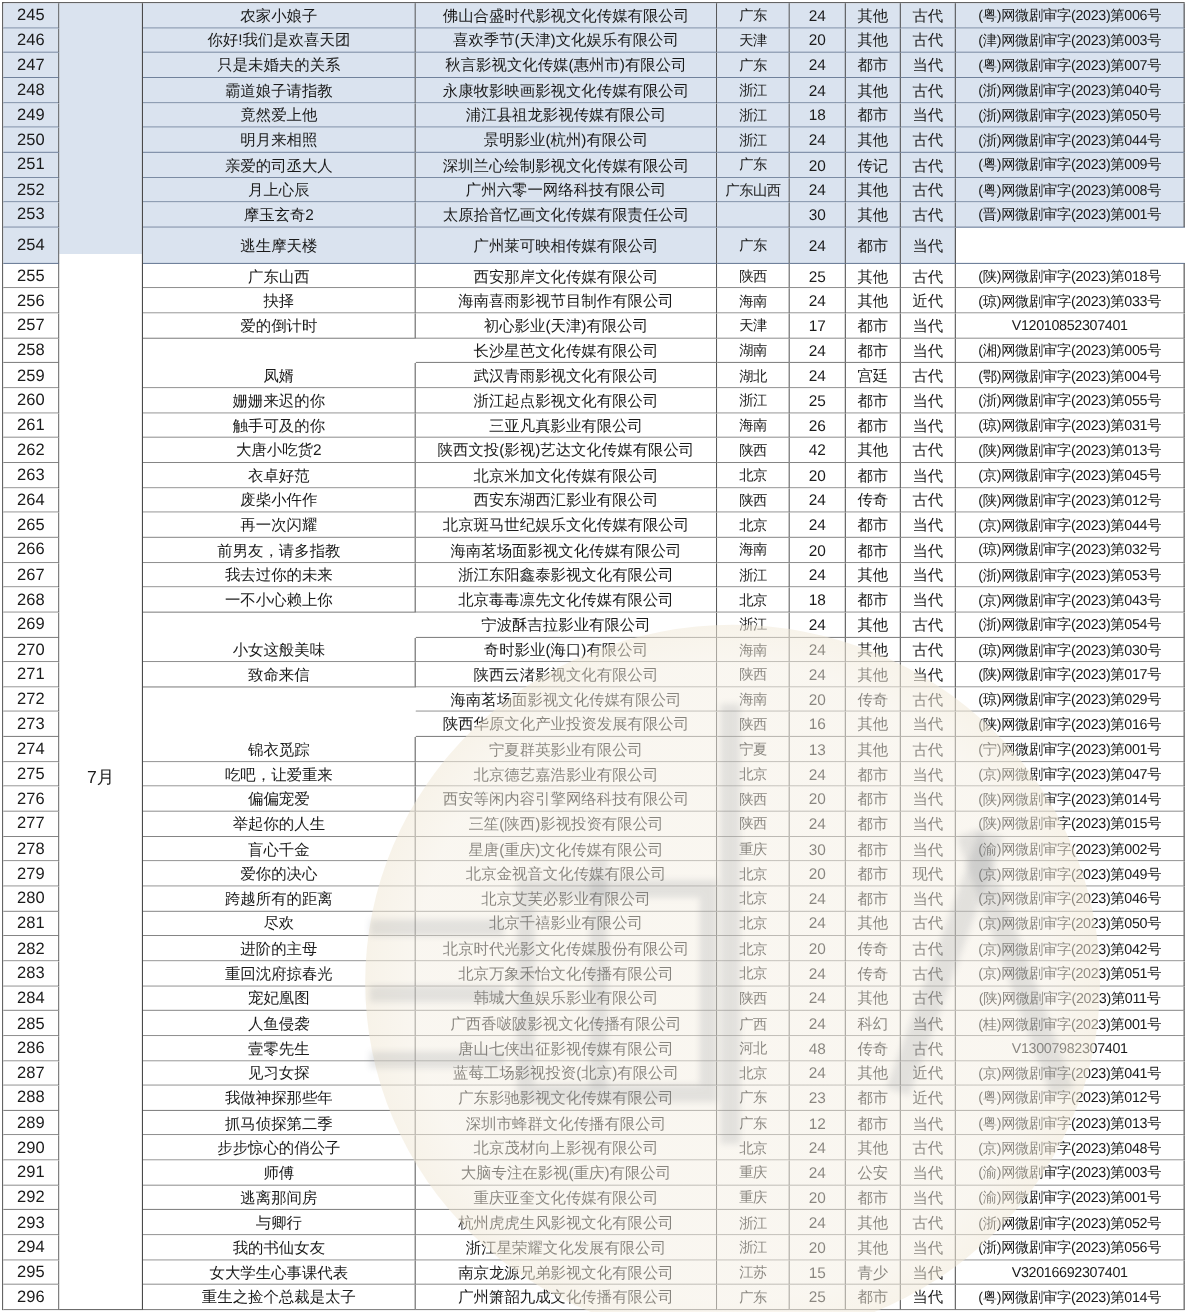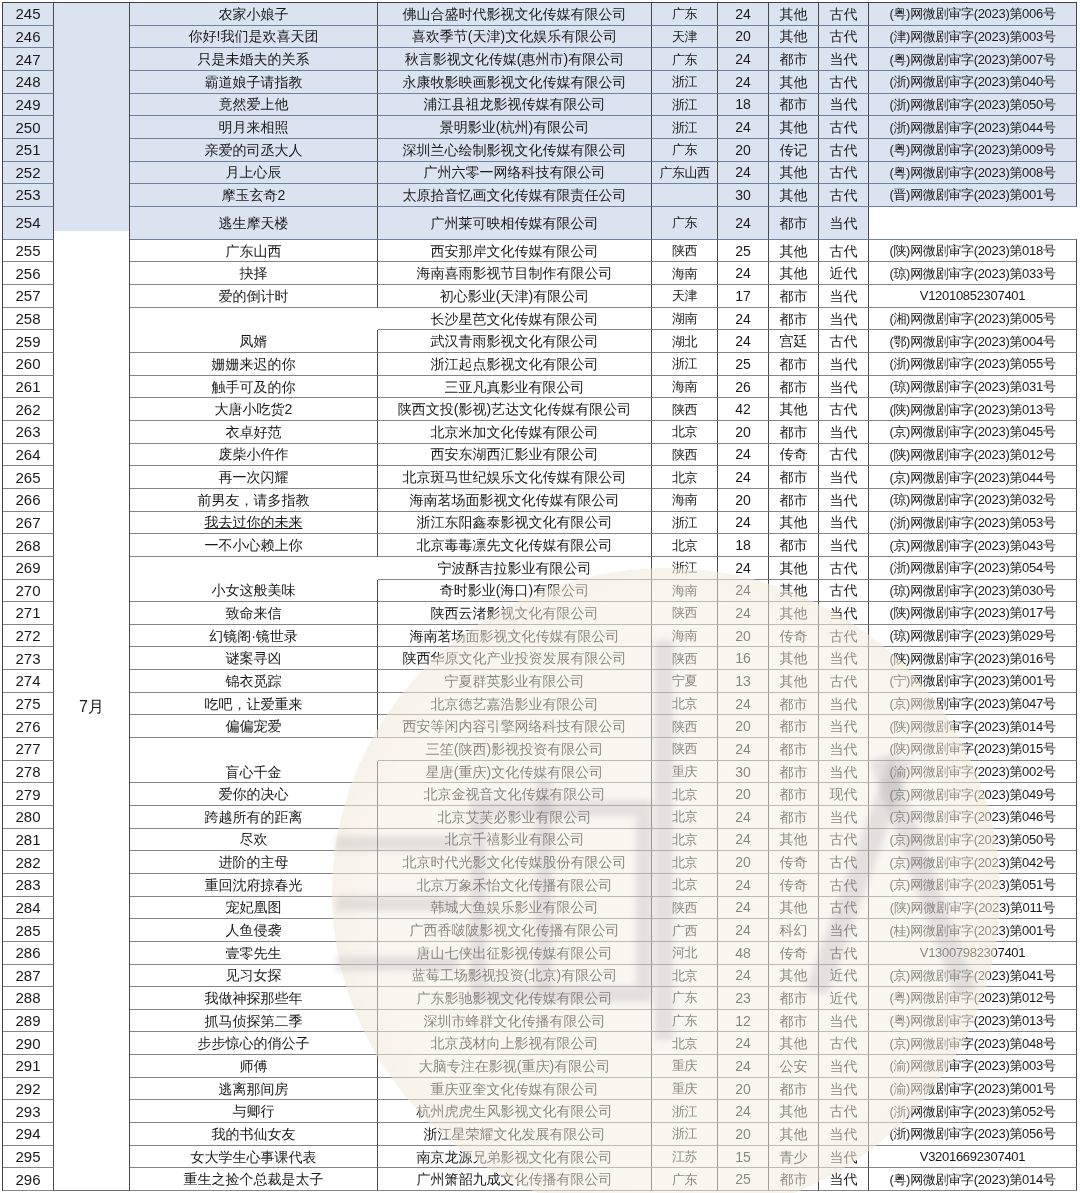--- a/index.html
+++ b/index.html
@@ -226,21 +226,21 @@
       <div class="cell reg" style="grid-area: 21 / 9;">(京)网微剧审字(2023)第044号</div>
       <div class="cell num" style="grid-area: 22 / 1;">266</div>
       <div class="cell title" style="grid-area: 22 / 3;">前男友，请多指教</div>
       <div class="cell comp" style="grid-area: 22 / 4;">海南茗场面影视文化传媒有限公司</div>
       <div class="cell prov" style="grid-area: 22 / 5;">海南</div>
       <div class="cell eps" style="grid-area: 22 / 6;">20</div>
       <div class="cell genre" style="grid-area: 22 / 7;">都市</div>
       <div class="cell era" style="grid-area: 22 / 8;">当代</div>
       <div class="cell reg" style="grid-area: 22 / 9;">(琼)网微剧审字(2023)第032号</div>
       <div class="cell num" style="grid-area: 23 / 1;">267</div>
-      <div class="cell title" style="grid-area: 23 / 3; text-decoration: underline;">我去过你的未来</div>
+      <div class="cell title" style="grid-area: 23 / 3;">我去过你的未来</div>
       <div class="cell comp" style="grid-area: 23 / 4;">浙江东阳鑫泰影视文化有限公司</div>
       <div class="cell prov" style="grid-area: 23 / 5;">浙江</div>
       <div class="cell eps" style="grid-area: 23 / 6;">24</div>
       <div class="cell genre" style="grid-area: 23 / 7;">其他</div>
       <div class="cell era" style="grid-area: 23 / 8;">当代</div>
       <div class="cell reg" style="grid-area: 23 / 9;">(浙)网微剧审字(2023)第053号</div>
       <div class="cell num" style="grid-area: 24 / 1;">268</div>
       <div class="cell title" style="grid-area: 24 / 3;">一不小心赖上你</div>
       <div class="cell comp" style="grid-area: 24 / 4;">北京毒毒凛先文化传媒有限公司</div>
       <div class="cell prov" style="grid-area: 24 / 5;">北京</div>
@@ -265,29 +265,27 @@
       <div class="cell reg" style="grid-area: 26 / 9;">(琼)网微剧审字(2023)第030号</div>
       <div class="cell num" style="grid-area: 27 / 1;">271</div>
       <div class="cell title" style="grid-area: 27 / 3;">致命来信</div>
       <div class="cell comp" style="grid-area: 27 / 4;">陕西云渚影视文化有限公司</div>
       <div class="cell prov" style="grid-area: 27 / 5;">陕西</div>
       <div class="cell eps" style="grid-area: 27 / 6;">24</div>
       <div class="cell genre" style="grid-area: 27 / 7;">其他</div>
       <div class="cell era" style="grid-area: 27 / 8;">当代</div>
       <div class="cell reg" style="grid-area: 27 / 9;">(陕)网微剧审字(2023)第017号</div>
       <div class="cell num" style="grid-area: 28 / 1;">272</div>
-      <div class="cell title" style="grid-area: 28 / 3;">幻镜阁·镜世录</div>
       <div class="cell comp" style="grid-area: 28 / 4;">海南茗场面影视文化传媒有限公司</div>
       <div class="cell prov" style="grid-area: 28 / 5;">海南</div>
       <div class="cell eps" style="grid-area: 28 / 6;">20</div>
       <div class="cell genre" style="grid-area: 28 / 7;">传奇</div>
       <div class="cell era" style="grid-area: 28 / 8;">古代</div>
       <div class="cell reg" style="grid-area: 28 / 9;">(琼)网微剧审字(2023)第029号</div>
       <div class="cell num" style="grid-area: 29 / 1;">273</div>
-      <div class="cell title" style="grid-area: 29 / 3;">谜案寻凶</div>
       <div class="cell comp" style="grid-area: 29 / 4;">陕西华原文化产业投资发展有限公司</div>
       <div class="cell prov" style="grid-area: 29 / 5;">陕西</div>
       <div class="cell eps" style="grid-area: 29 / 6;">16</div>
       <div class="cell genre" style="grid-area: 29 / 7;">其他</div>
       <div class="cell era" style="grid-area: 29 / 8;">当代</div>
       <div class="cell reg" style="grid-area: 29 / 9;">(陕)网微剧审字(2023)第016号</div>
       <div class="cell num" style="grid-area: 30 / 1;">274</div>
       <div class="cell title" style="grid-area: 30 / 3;">锦衣觅踪</div>
       <div class="cell comp" style="grid-area: 30 / 4;">宁夏群英影业有限公司</div>
       <div class="cell prov" style="grid-area: 30 / 5;">宁夏</div>
@@ -305,20 +303,21 @@
       <div class="cell reg" style="grid-area: 31 / 9;">(京)网微剧审字(2023)第047号</div>
       <div class="cell num" style="grid-area: 32 / 1;">276</div>
       <div class="cell title" style="grid-area: 32 / 3;">偏偏宠爱</div>
       <div class="cell comp" style="grid-area: 32 / 4;">西安等闲内容引擎网络科技有限公司</div>
       <div class="cell prov" style="grid-area: 32 / 5;">陕西</div>
       <div class="cell eps" style="grid-area: 32 / 6;">20</div>
       <div class="cell genre" style="grid-area: 32 / 7;">都市</div>
       <div class="cell era" style="grid-area: 32 / 8;">当代</div>
       <div class="cell reg" style="grid-area: 32 / 9;">(陕)网微剧审字(2023)第014号</div>
       <div class="cell num" style="grid-area: 33 / 1;">277</div>
+      <div class="cell title" style="grid-area: 33 / 3;">举起你的人生</div>
       <div class="cell comp" style="grid-area: 33 / 4;">三笙(陕西)影视投资有限公司</div>
       <div class="cell prov" style="grid-area: 33 / 5;">陕西</div>
       <div class="cell eps" style="grid-area: 33 / 6;">24</div>
       <div class="cell genre" style="grid-area: 33 / 7;">都市</div>
       <div class="cell era" style="grid-area: 33 / 8;">当代</div>
       <div class="cell reg" style="grid-area: 33 / 9;">(陕)网微剧审字(2023)第015号</div>
       <div class="cell num" style="grid-area: 34 / 1;">278</div>
       <div class="cell title" style="grid-area: 34 / 3;">盲心千金</div>
       <div class="cell comp" style="grid-area: 34 / 4;">星唐(重庆)文化传媒有限公司</div>
       <div class="cell prov" style="grid-area: 34 / 5;">重庆</div>

